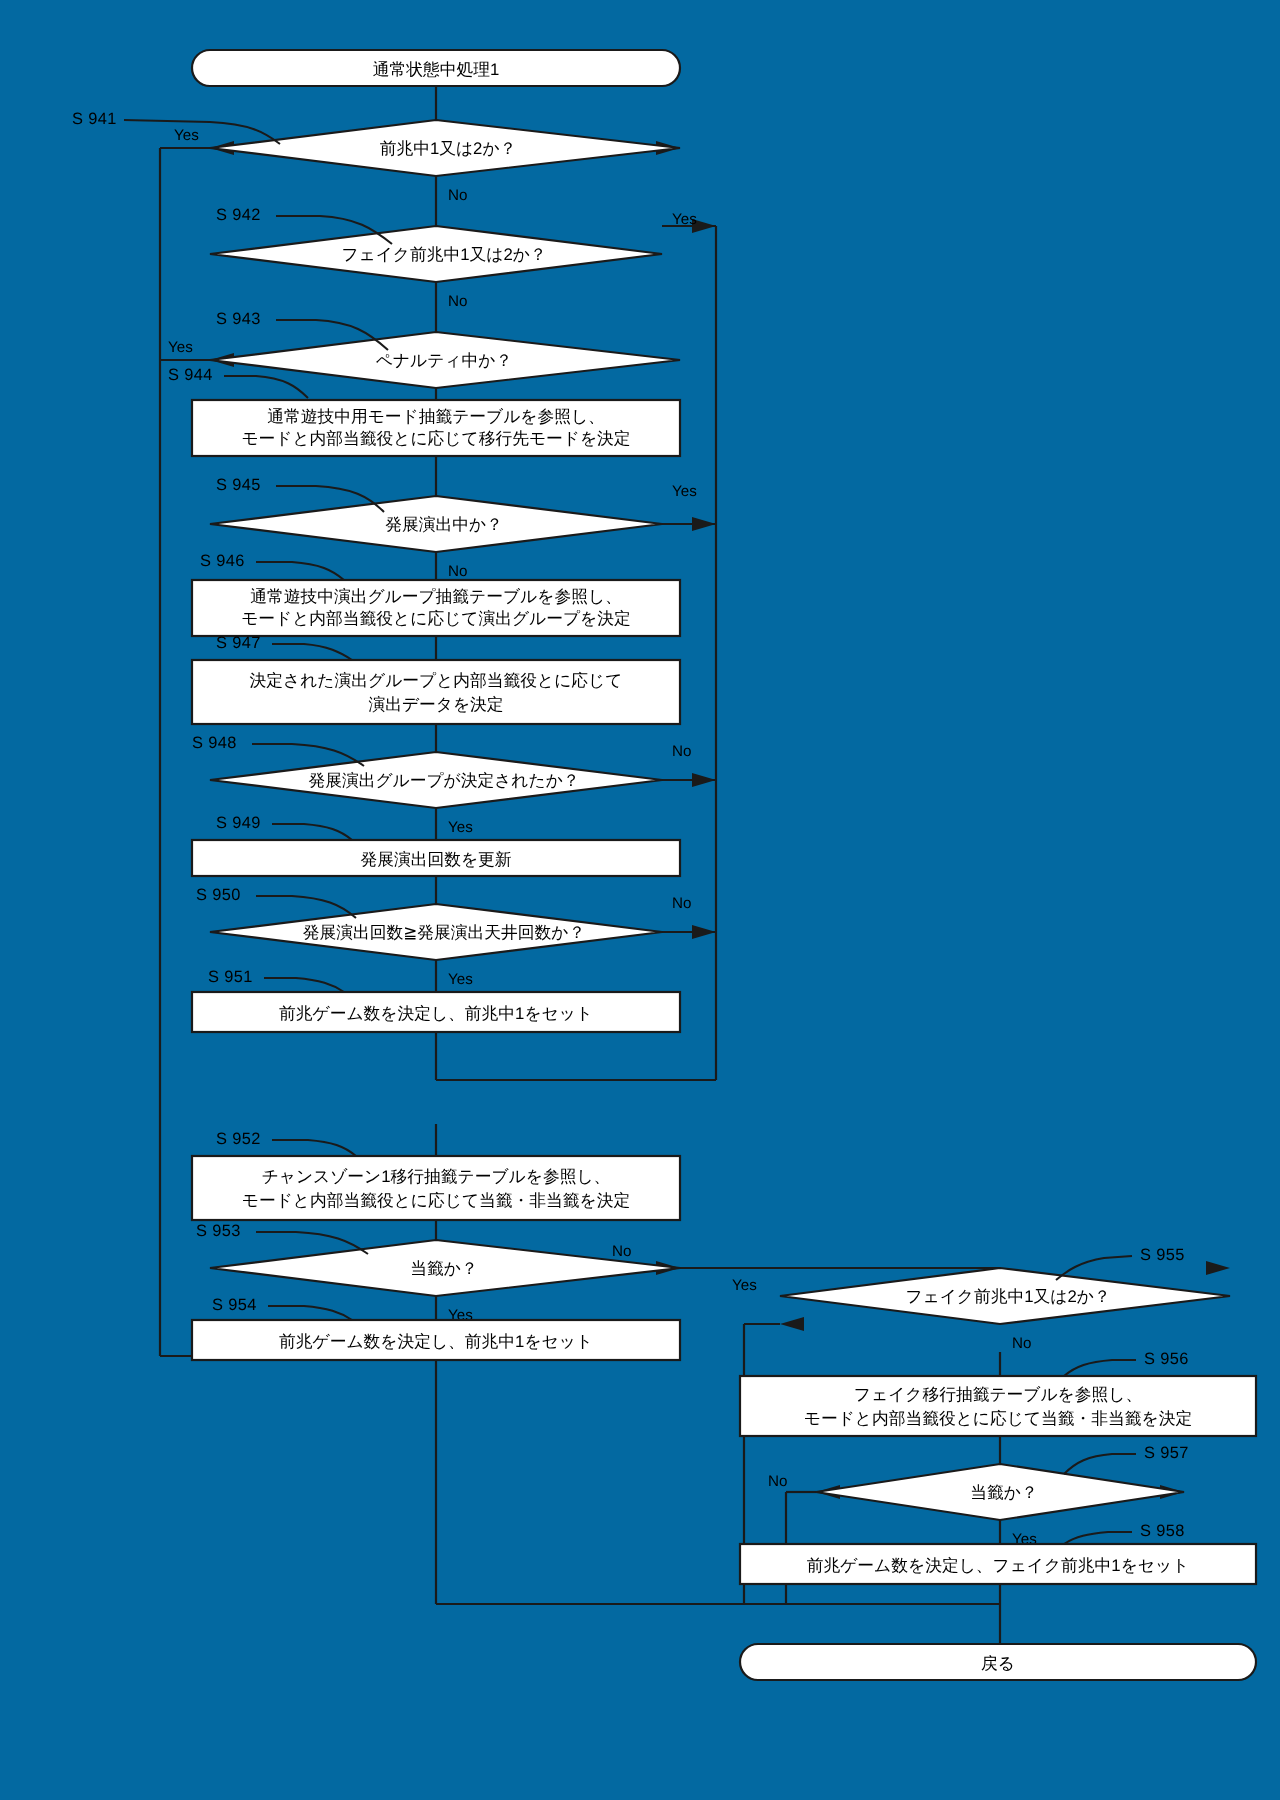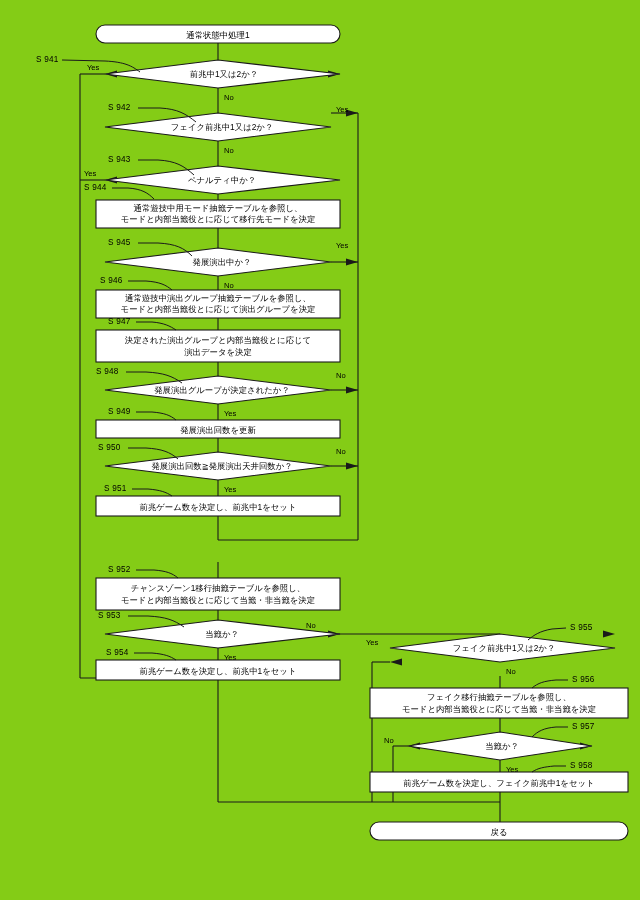--- a/index.html
+++ b/index.html
@@ -5,21 +5,21 @@
 <style>
   html,body{margin:0;padding:0;background:#ffffff;}
   body{
     font-family:"Liberation Sans","DejaVu Sans",sans-serif;
     color:#000;
   }
   #page{
     position:relative;
     width:640px;
     height:900px;
-    background:#84cc16;
+    background:#0369a1;
     overflow:hidden;
   }
   svg#diagram{
     position:absolute;
     left:0; top:0;
     width:640px; height:900px;
   }
   .shape{fill:#ffffff;stroke:#1a1a1a;stroke-width:1.1;}
   .conn{fill:none;stroke:#1a1a1a;stroke-width:1.1;}
   .lead{fill:none;stroke:#1a1a1a;stroke-width:1.0;}

